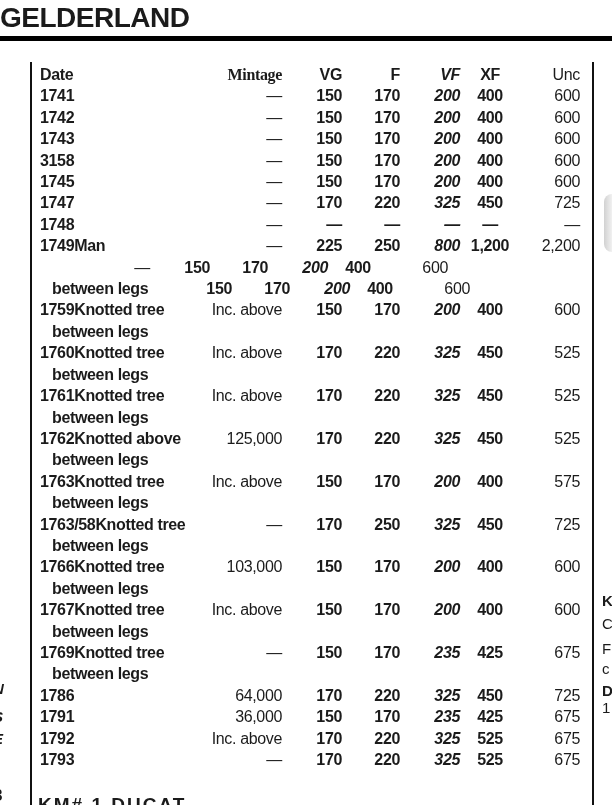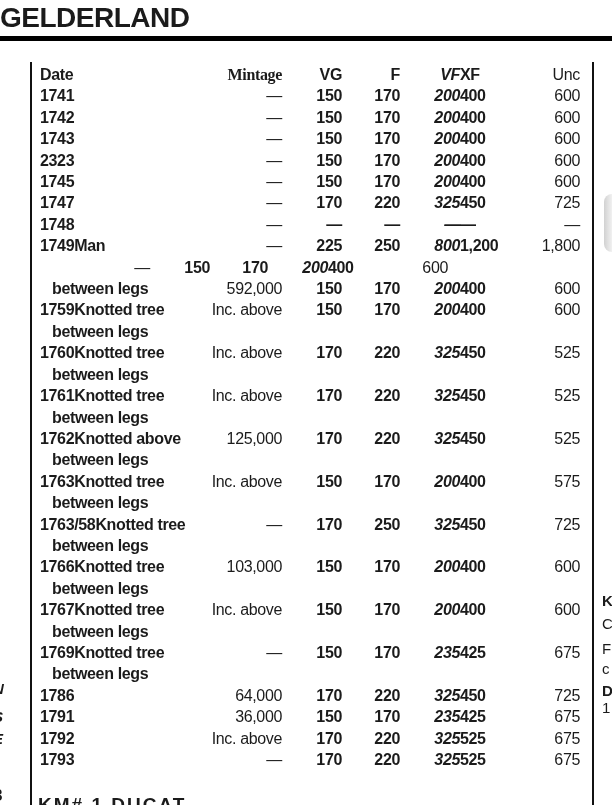--- a/index.html
+++ b/index.html
@@ -34,21 +34,21 @@
     white-space:nowrap;
   }
   .hrow { font-weight:bold; }
   .c { flex:0 0 auto; }
   .c-date    { width:132px; overflow:visible; font-weight:bold; }
   .c-mintage { width:110px; text-align:right; font-weight:normal; }
   .hrow .c-mintage { font-weight:bold;font-family:Liberation Serif, serif; }
   .c-vg  { width:60px; text-align:right; font-weight:bold; }
   .c-f   { width:58px; text-align:right; font-weight:bold; }
   .c-vf  { width:60px; text-align:right; font-weight:bold;font-style:italic; }
-  .c-xf  { width:60px; text-align:left; font-weight:bold; }
+  .c-xf  { width:60px; text-align:center; font-weight:bold; }
   .c-unc { width:60px; text-align:right; font-weight:normal; }
   .date-l1 { display:block; white-space:nowrap; }
   .date-l2 { display:block; padding-left:12px; white-space:nowrap; font-weight:bold; }
   
   .frag { position:absolute; font-size:15px; }
   .lf { left:-7px; font-style:italic; font-weight:bold; } .lf1 { top:680px; } .lf2 { top:708px; } .lf3 { top:730px; }
   .lf4 { top:786px; font-style:normal; font-size:17px; }
   .rf { left:602px; }
   .rf0 { top:592px; font-weight:bold; } .rf1 { top:615px; } .rf2 { top:640px; }
   .rf3 { top:660px; } .rf4 { top:682px; font-weight:bold; } .rf5 { top:699px; }
@@ -112,21 +112,21 @@
     </div>
     <div class="c c-mintage">—</div>
     <div class="c c-vg">150</div>
     <div class="c c-f">170</div>
     <div class="c c-vf">200</div>
     <div class="c c-xf">400</div>
     <div class="c c-unc">600</div>
   </div>
       <div class="row">
     <div class="c c-date">
-      <span class="date-l1">2323</span>
+      <span class="date-l1">3158</span>
 
     </div>
     <div class="c c-mintage">—</div>
     <div class="c c-vg">150</div>
     <div class="c c-f">170</div>
     <div class="c c-vf">200</div>
     <div class="c c-xf">400</div>
     <div class="c c-unc">600</div>
   </div>
       <div class="row">
@@ -168,35 +168,34 @@
       <div class="row">
     <div class="c c-date">
       <span class="date-l1">1749Man</span>
 
     </div>
     <div class="c c-mintage">—</div>
     <div class="c c-vg">225</div>
     <div class="c c-f">250</div>
     <div class="c c-vf">800</div>
     <div class="c c-xf">1,200</div>
-    <div class="c c-unc">1,800</div>
-  </div>
-      <div class="row">
-    <div class="c c-mintage">—</div>
-    <div class="c c-vg">150</div>
-    <div class="c c-f">170</div>
-    <div class="c c-vf">200</div>
-    <div class="c c-xf">400</div>
-    <div class="c c-unc">600</div>
-  </div>
-      <div class="row">
-    <div class="c c-date">
-      <span class="date-l2">between legs</span>
-    </div>
-    <div class="c c-mintage">592,000</div>
+    <div class="c c-unc">2,200</div>
+  </div>
+      <div class="row">
+    <div class="c c-mintage">—</div>
+    <div class="c c-vg">150</div>
+    <div class="c c-f">170</div>
+    <div class="c c-vf">200</div>
+    <div class="c c-xf">400</div>
+    <div class="c c-unc">600</div>
+  </div>
+      <div class="row">
+    <div class="c c-date">
+      <span class="date-l2">between legs</span>
+    </div>
     <div class="c c-vg">150</div>
     <div class="c c-f">170</div>
     <div class="c c-vf">200</div>
     <div class="c c-xf">400</div>
     <div class="c c-unc">600</div>
   </div>
       <div class="row">
     <div class="c c-date">
       <span class="date-l1">1759Knotted tree</span>
       <span class="date-l2">between legs</span>

